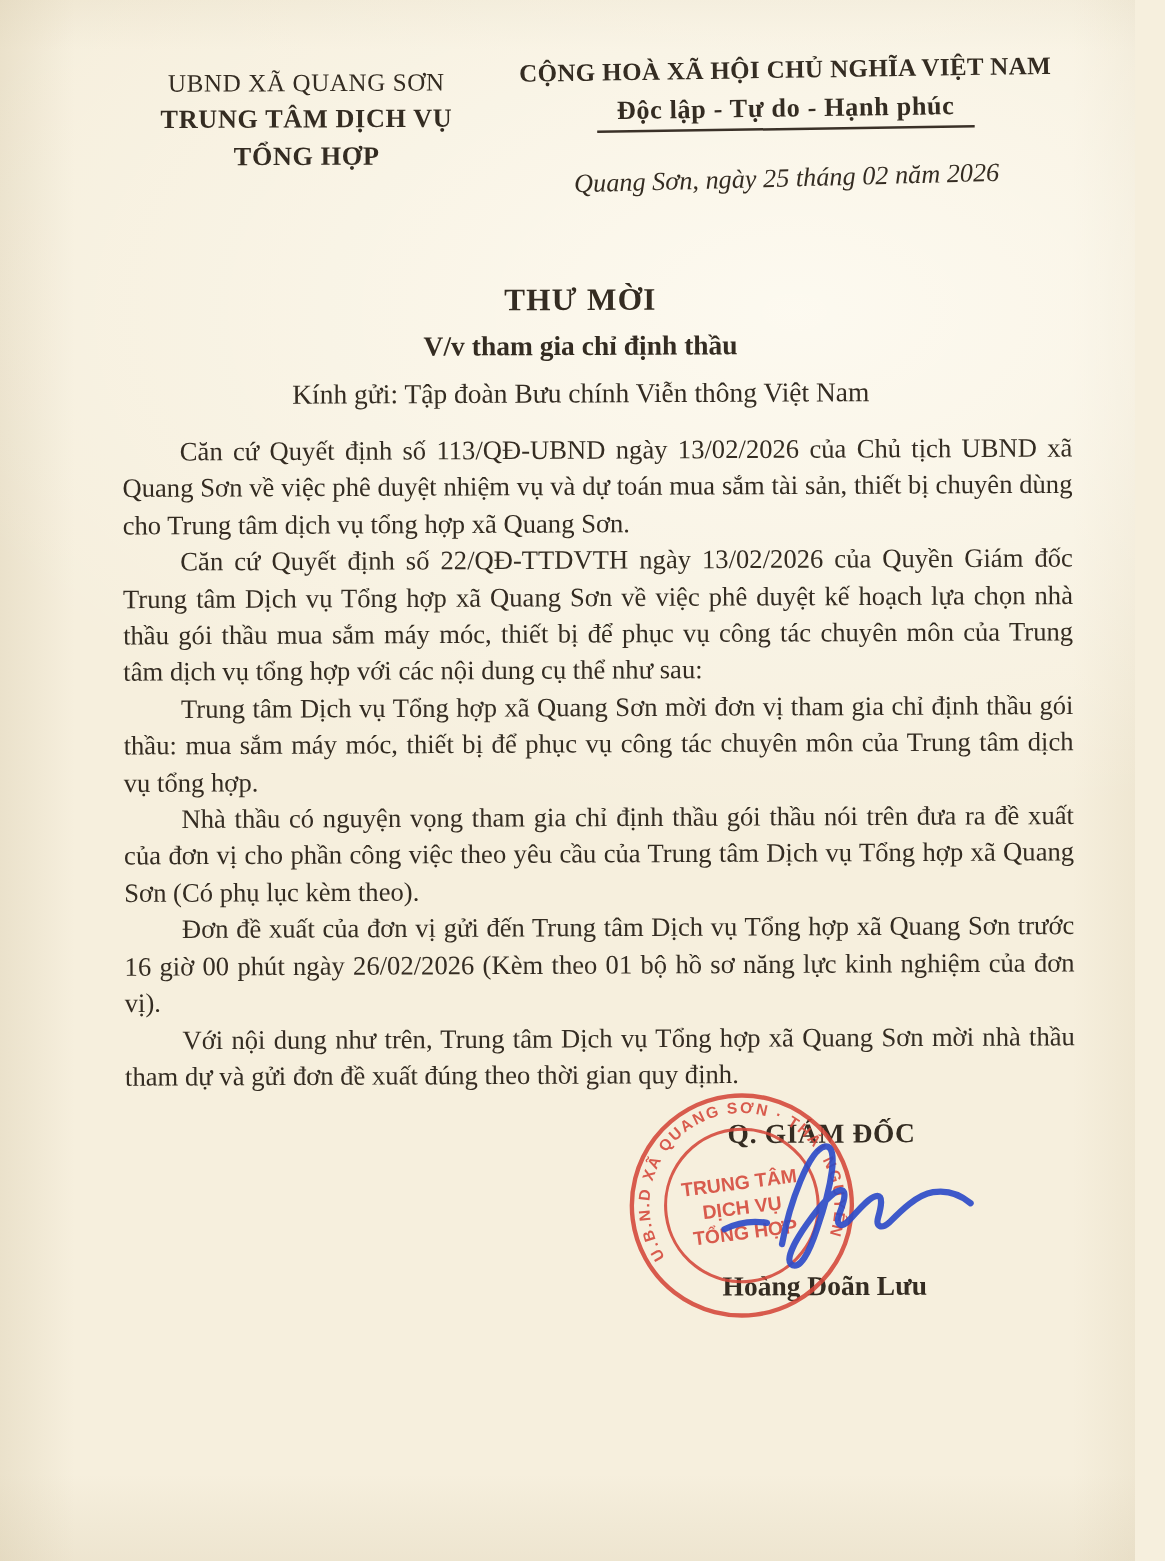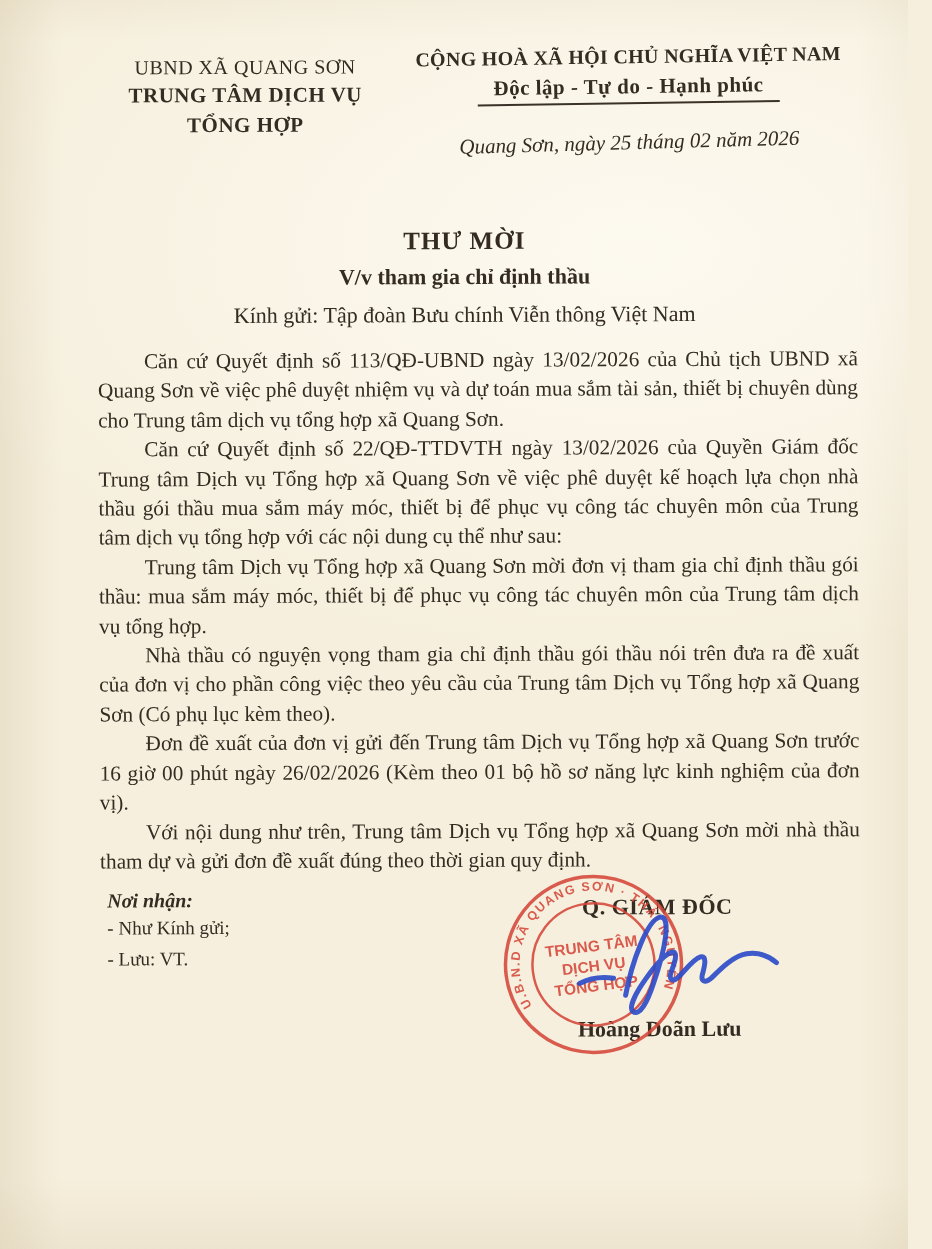--- a/index.html
+++ b/index.html
@@ -83,25 +83,20 @@
 
     <div class="body-text">
       <p>Căn cứ Quyết định số 113/QĐ-UBND ngày 13/02/2026 của Chủ tịch UBND xã Quang Sơn về việc phê duyệt nhiệm vụ và dự toán mua sắm tài sản, thiết bị chuyên dùng cho Trung tâm dịch vụ tổng hợp xã Quang Sơn.</p>
       <p>Căn cứ Quyết định số 22/QĐ-TTDVTH ngày 13/02/2026 của Quyền Giám đốc Trung tâm Dịch vụ Tổng hợp xã Quang Sơn về việc phê duyệt kế hoạch lựa chọn nhà thầu gói thầu mua sắm máy móc, thiết bị để phục vụ công tác chuyên môn của Trung tâm dịch vụ tổng hợp với các nội dung cụ thể như sau:</p>
       <p>Trung tâm Dịch vụ Tổng hợp xã Quang Sơn mời đơn vị tham gia chỉ định thầu gói thầu: mua sắm máy móc, thiết bị để phục vụ công tác chuyên môn của Trung tâm dịch vụ tổng hợp.</p>
       <p>Nhà thầu có nguyện vọng tham gia chỉ định thầu gói thầu nói trên đưa ra đề xuất của đơn vị cho phần công việc theo yêu cầu của Trung tâm Dịch vụ Tổng hợp xã Quang Sơn (Có phụ lục kèm theo).</p>
       <p>Đơn đề xuất của đơn vị gửi đến Trung tâm Dịch vụ Tổng hợp xã Quang Sơn trước 16 giờ 00 phút ngày 26/02/2026 (Kèm theo 01 bộ hồ sơ năng lực kinh nghiệm của đơn vị).</p>
       <p>Với nội dung như trên, Trung tâm Dịch vụ Tổng hợp xã Quang Sơn mời nhà thầu tham dự và gửi đơn đề xuất đúng theo thời gian quy định.</p>
     </div>
 
-    <div class="footer-left">
-      <div class="noi-nhan">Nơi nhận:</div>
-      <div class="recipient-item">- Như Kính gửi;</div>
-      <div class="recipient-item">- Lưu: VT.</div>
-    </div>
 
     <div class="sig-title">Q. GIÁM ĐỐC</div>
     <div class="sig-name">Hoàng Doãn Lưu</div>
 
     <div class="stamp">
       <svg width="186" height="186" viewBox="-93 -93 186 186">
         <circle cx="0" cy="0" r="88" fill="none" stroke="#d5473a" stroke-width="3.5"></circle>
         <circle cx="0" cy="0" r="61" fill="none" stroke="#d5473a" stroke-width="2.5"></circle>
         <defs>
           <path id="ringPath" d="M -67.1,31.3 A 74 74 0 1 1 67.1,31.3" fill="none"></path>

